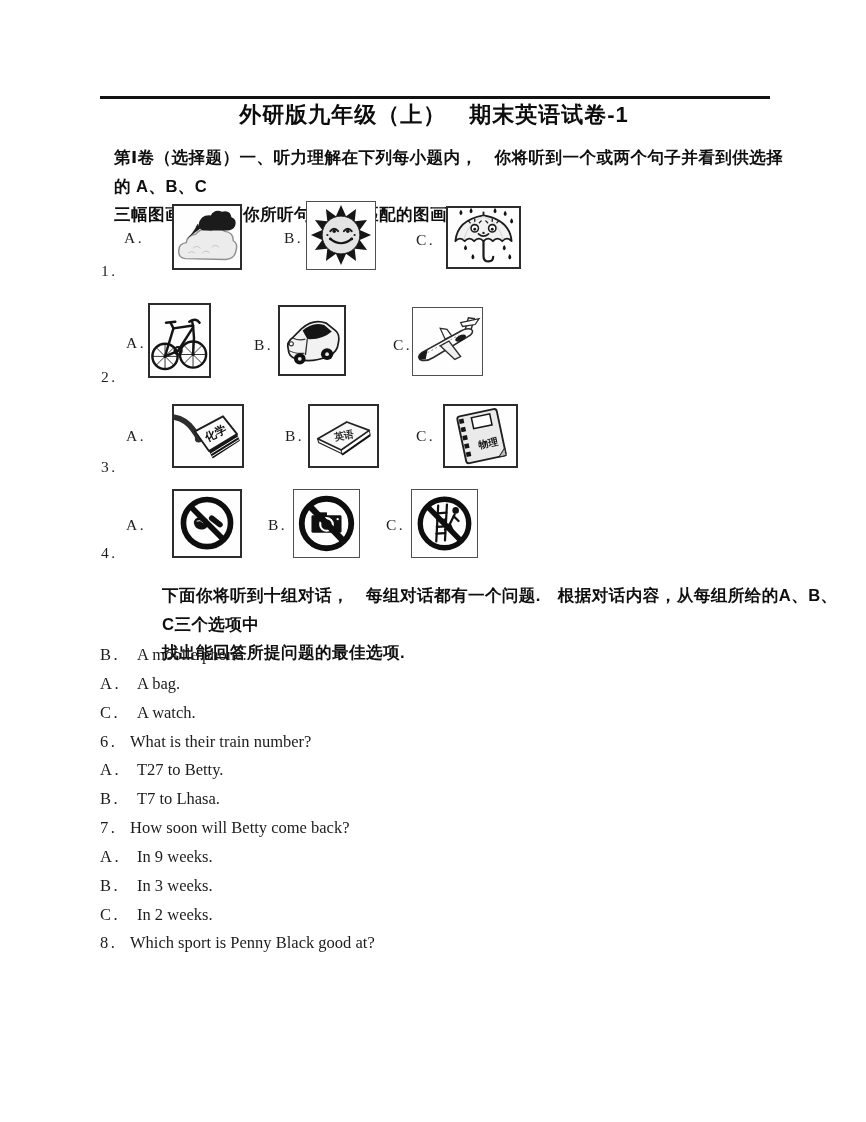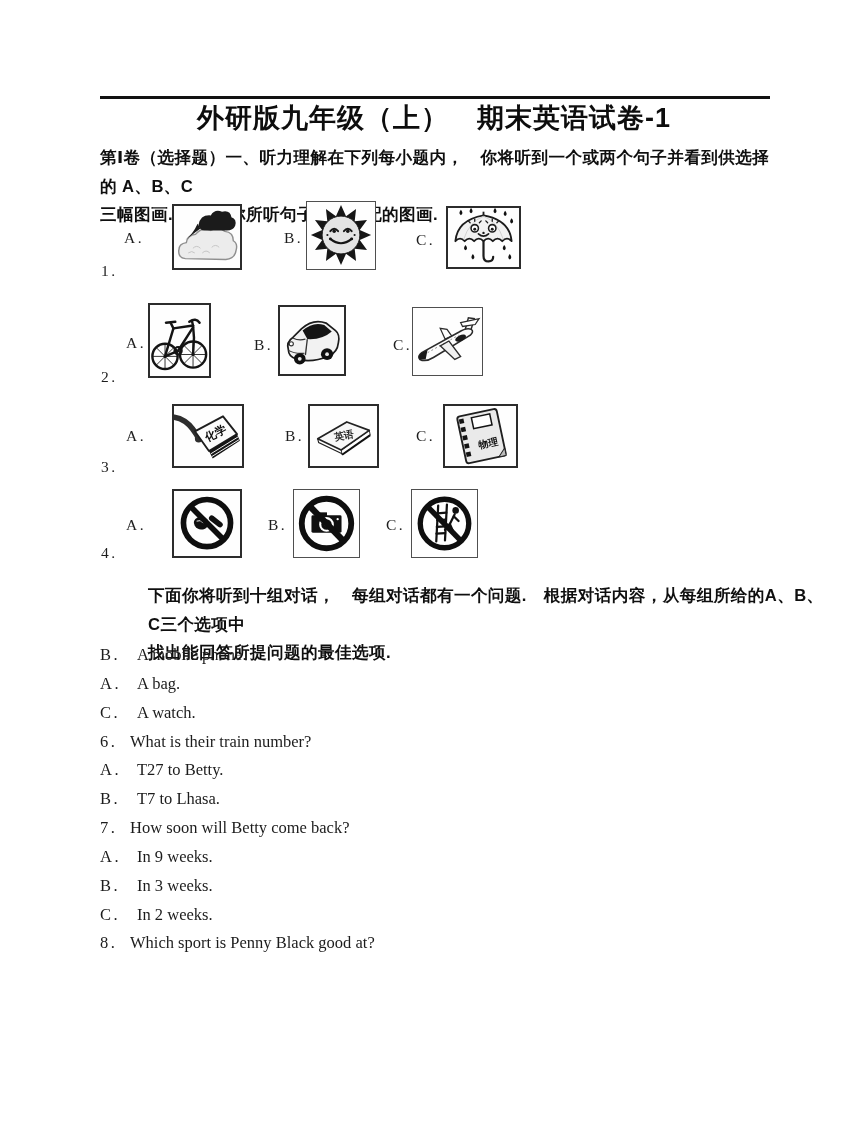--- a/index.html
+++ b/index.html
@@ -7,24 +7,24 @@
   .page {
     position:relative; width:866px; height:1122px; margin:0 auto;
     background:#ffffff; overflow:hidden;
     font-family:"Liberation Serif","DejaVu Serif",serif;
     color:#1d1d1d;
   }
   .rule { position:absolute; left:100px; top:96px; width:670px; height:3px; background:#121212; }
   .title {
     position:absolute; left:98px; top:100px; width:672px; text-align:center;
     font-family:"Liberation Sans","DejaVu Sans",sans-serif;
-    font-size:27px; font-weight:700; color:#0d0d0d; letter-spacing:1px;
+    font-size:22px; font-weight:700; color:#0d0d0d; letter-spacing:1px;
   }
   .cn {
-    position:absolute; left:100px; width:676px;
+    position:absolute; left:114px; width:676px;
     font-family:"Liberation Sans","DejaVu Sans",sans-serif;
     font-weight:700; font-size:16.6px; line-height:28.5px;
     color:#0f0f0f; letter-spacing:0.4px;
   }
   .cn-p1 { top:144px; }
   .cn-p2 { top:582px;margin-left:48px; }
   .pnum, .plabel {
     position:absolute; font-size:15.5px; color:#1d1d1d; letter-spacing:2.5px;
     font-family:"Liberation Serif","DejaVu Serif",serif;
   }

